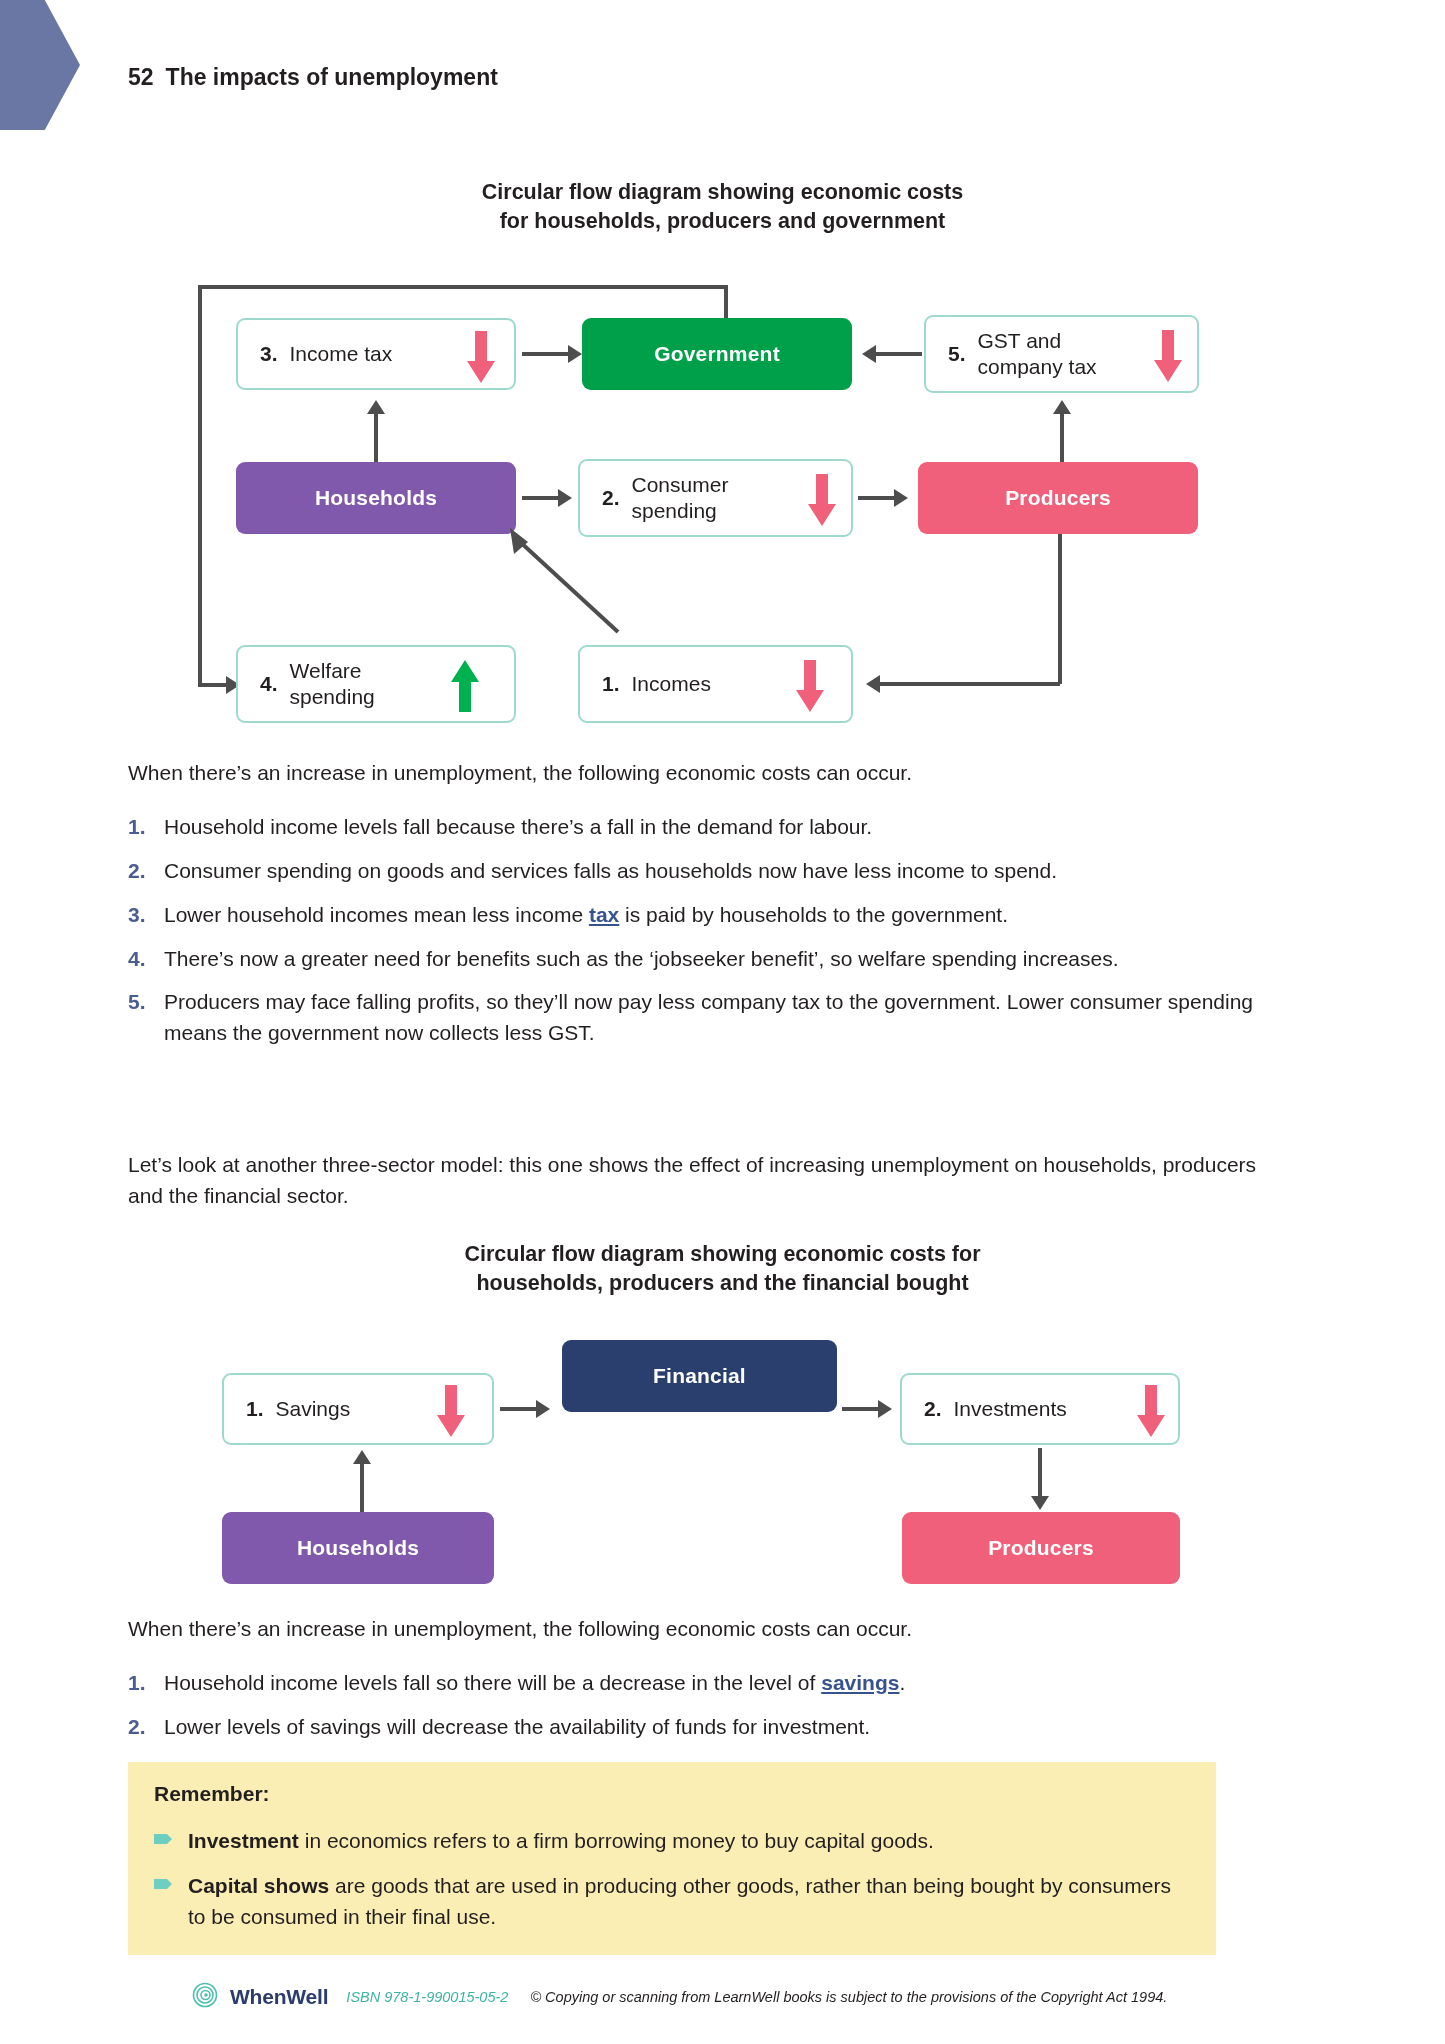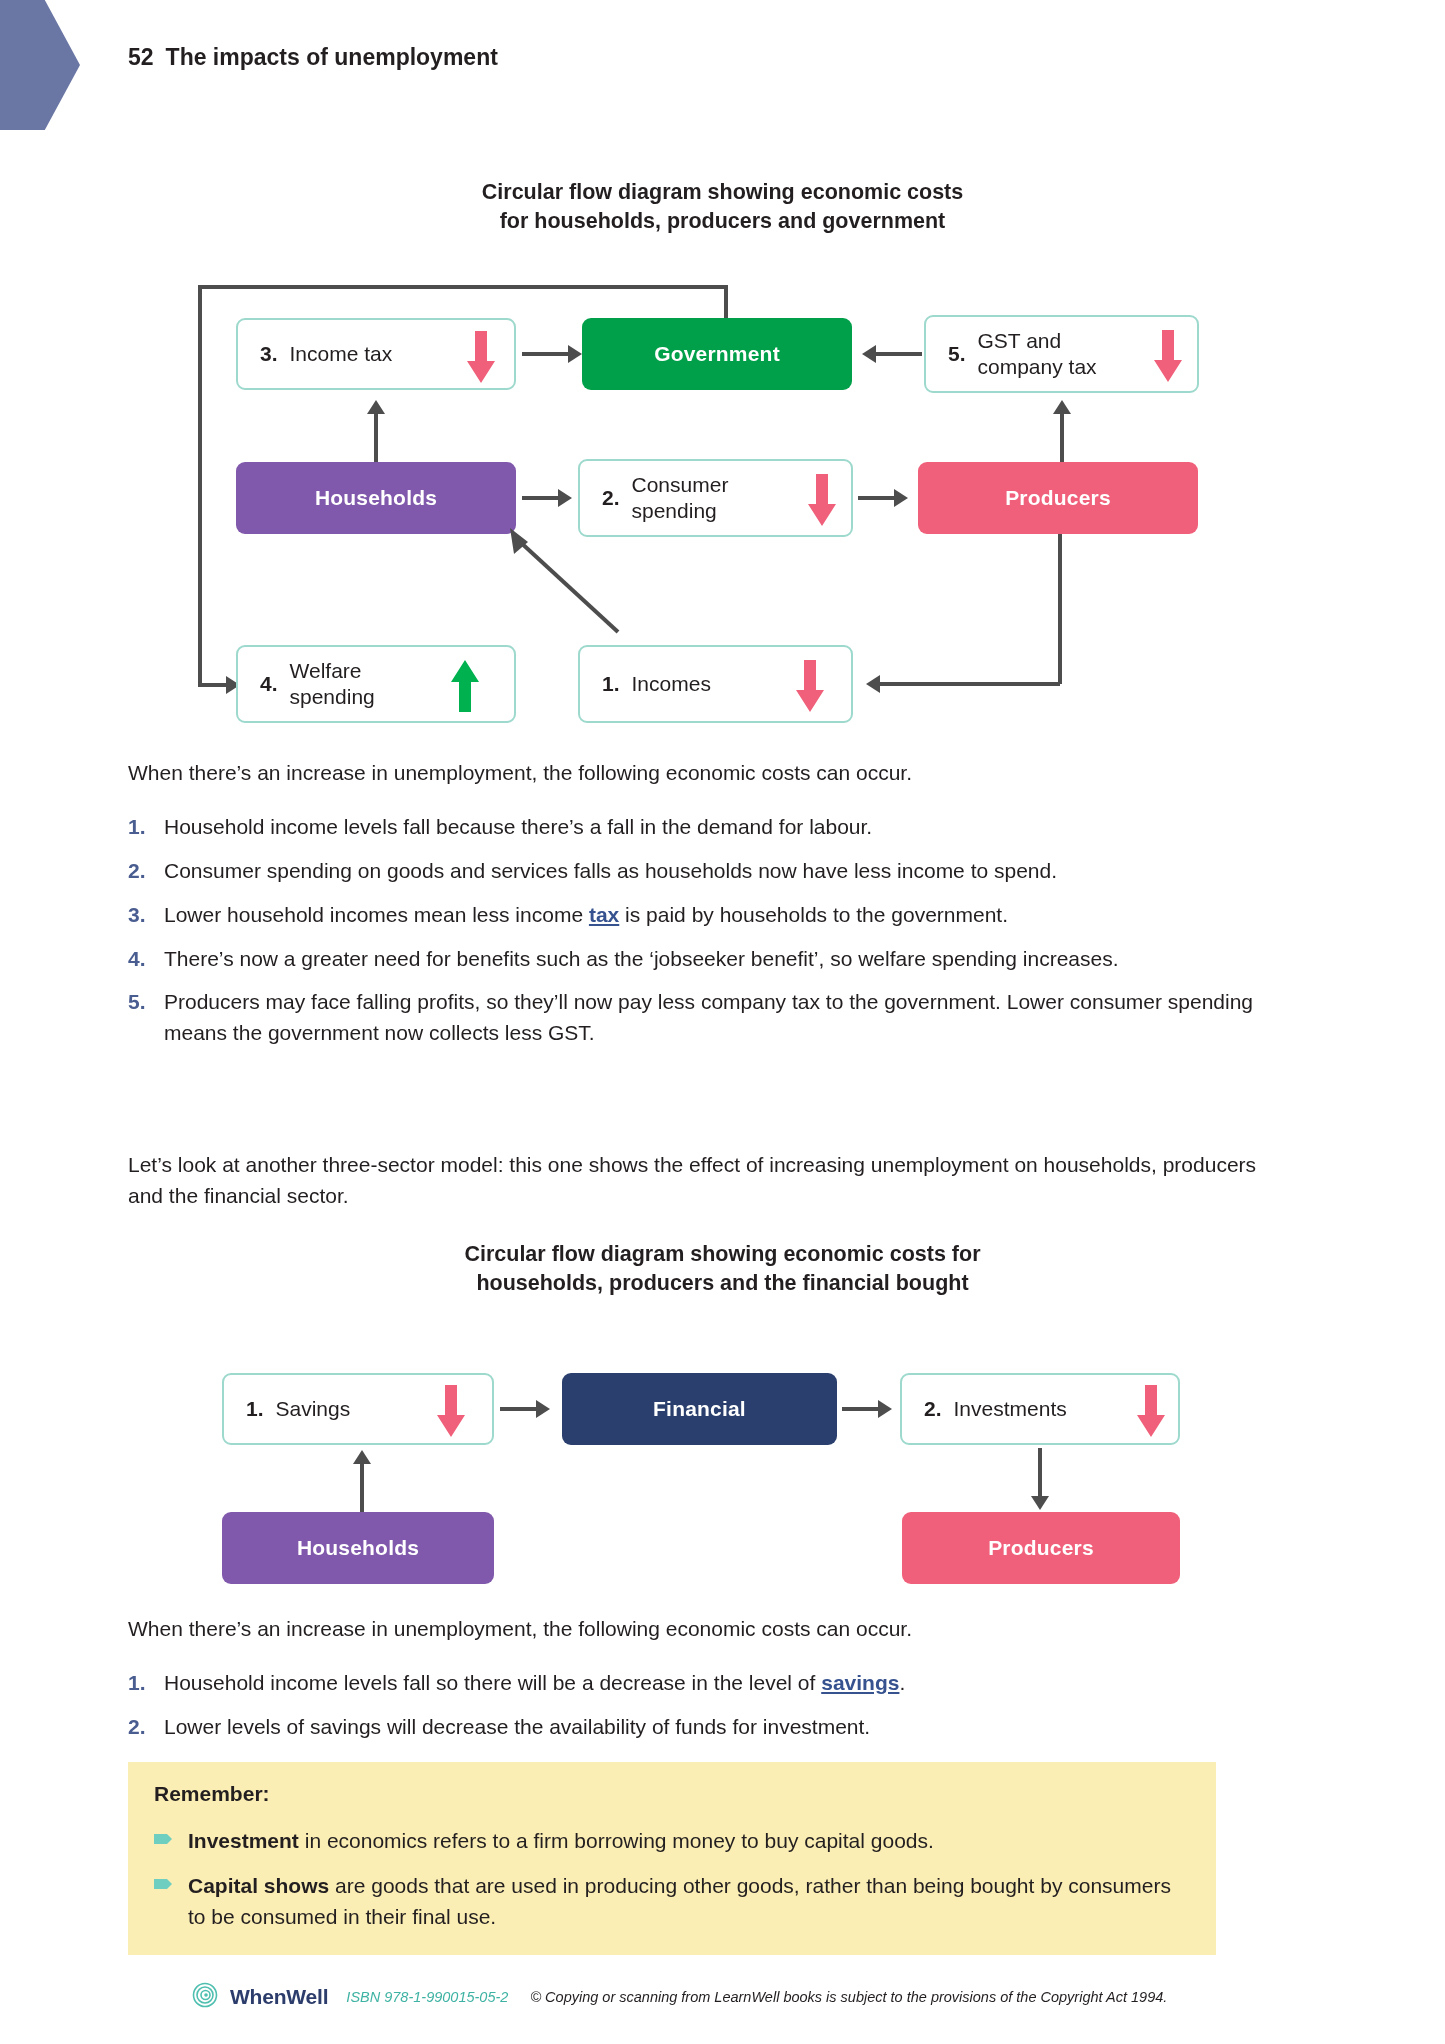--- a/index.html
+++ b/index.html
@@ -38,20 +38,21 @@
   }
   .page-number {
     font-size: 23px;
     font-weight: bold;
     color: #231f20;
   }
   .page-title {
     font-size: 23px;
     font-weight: bold;
     color: #231f20;
+    margin-top: 20px;
   }
 
   
   .diagram-title {
     position: absolute;
     text-align: center;
     font-weight: bold;
     font-size: 21.5px;
     line-height: 1.35;
     color: #231f20;
@@ -379,21 +380,21 @@
     <span class="fat-arrow" style="right:30px; top:10px;">
       <svg width="30" height="52" viewBox="0 0 30 52">
           <path d="M9 0 h12 v30 h8 L15 52 L1 30 h8 Z" fill="#f0607a"></path>
         </svg>
     </span>
   </div>
 
   <div class="conn h" style="left:500px; top:1407px; width:38px;"></div>
   <div class="arrowhead ah-right" style="left:536px; top:1400px;"></div>
 
-  <div class="node solid fin" style="left:562px; top:1373px; width:275px; height:72px;">
+  <div class="node solid fin" style="left:562px; top:1340px; width:275px; height:72px;">
     <span>Financial</span>
   </div>
 
   <div class="conn h" style="left:842px; top:1407px; width:38px;"></div>
   <div class="arrowhead ah-right" style="left:878px; top:1400px;"></div>
 
   <div class="node outline" style="left:900px; top:1373px; width:280px; height:72px;">
     <span class="num">2.</span>
     <span class="lbl">Investments</span>
     <span class="fat-arrow" style="right:16px; top:10px;">

